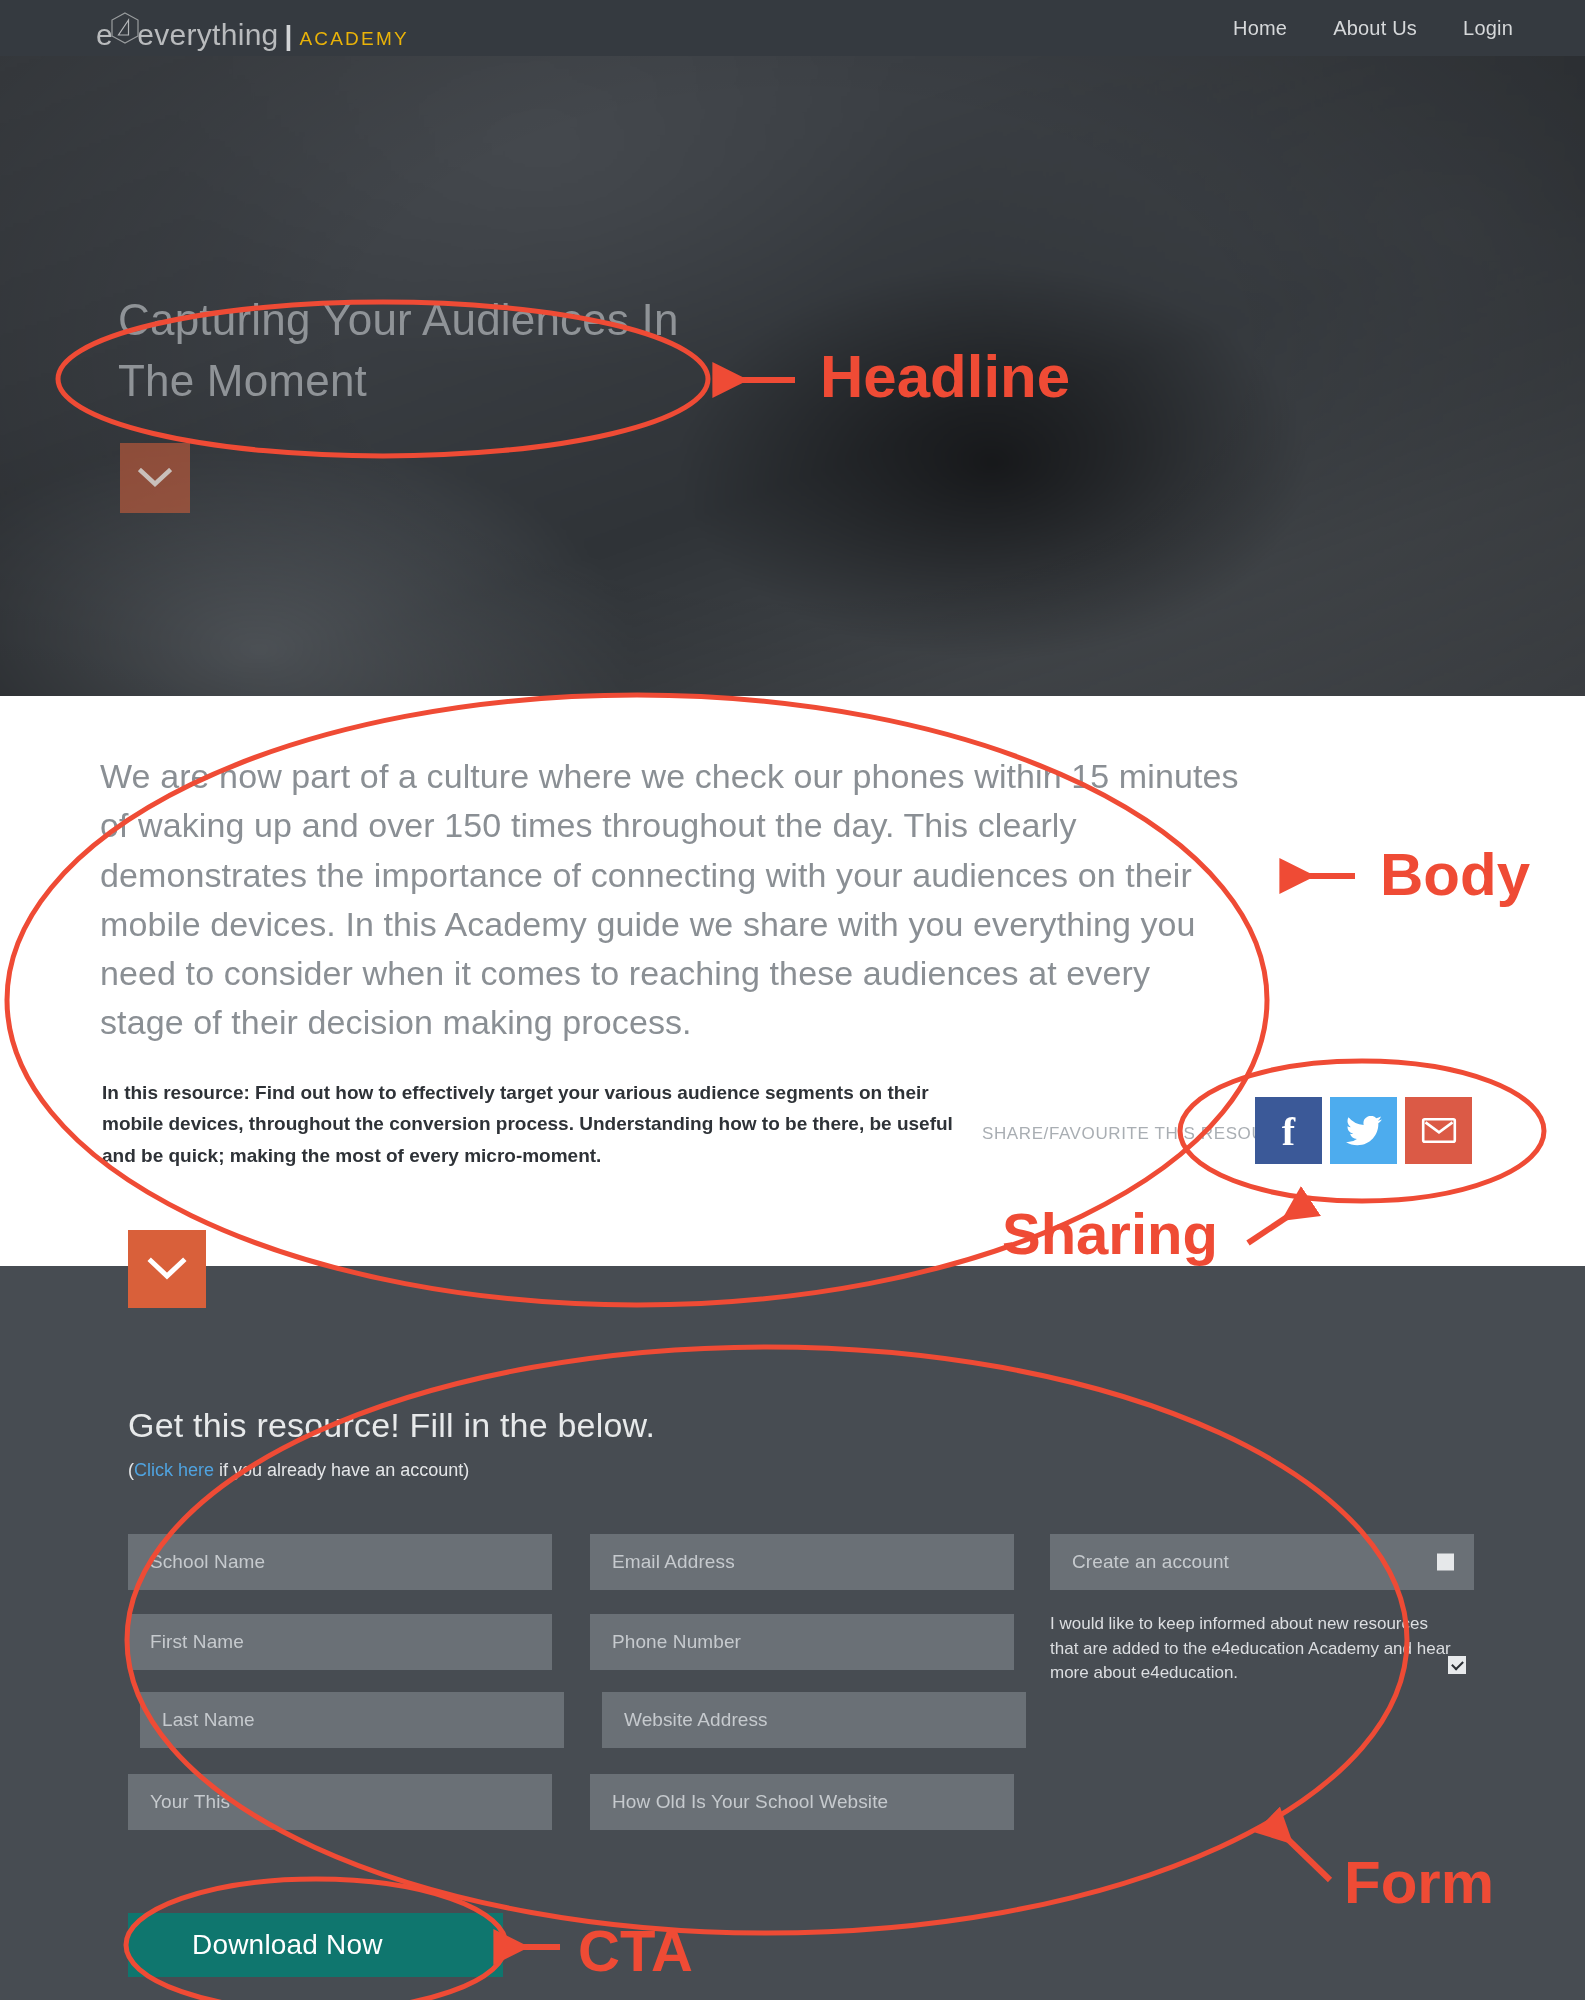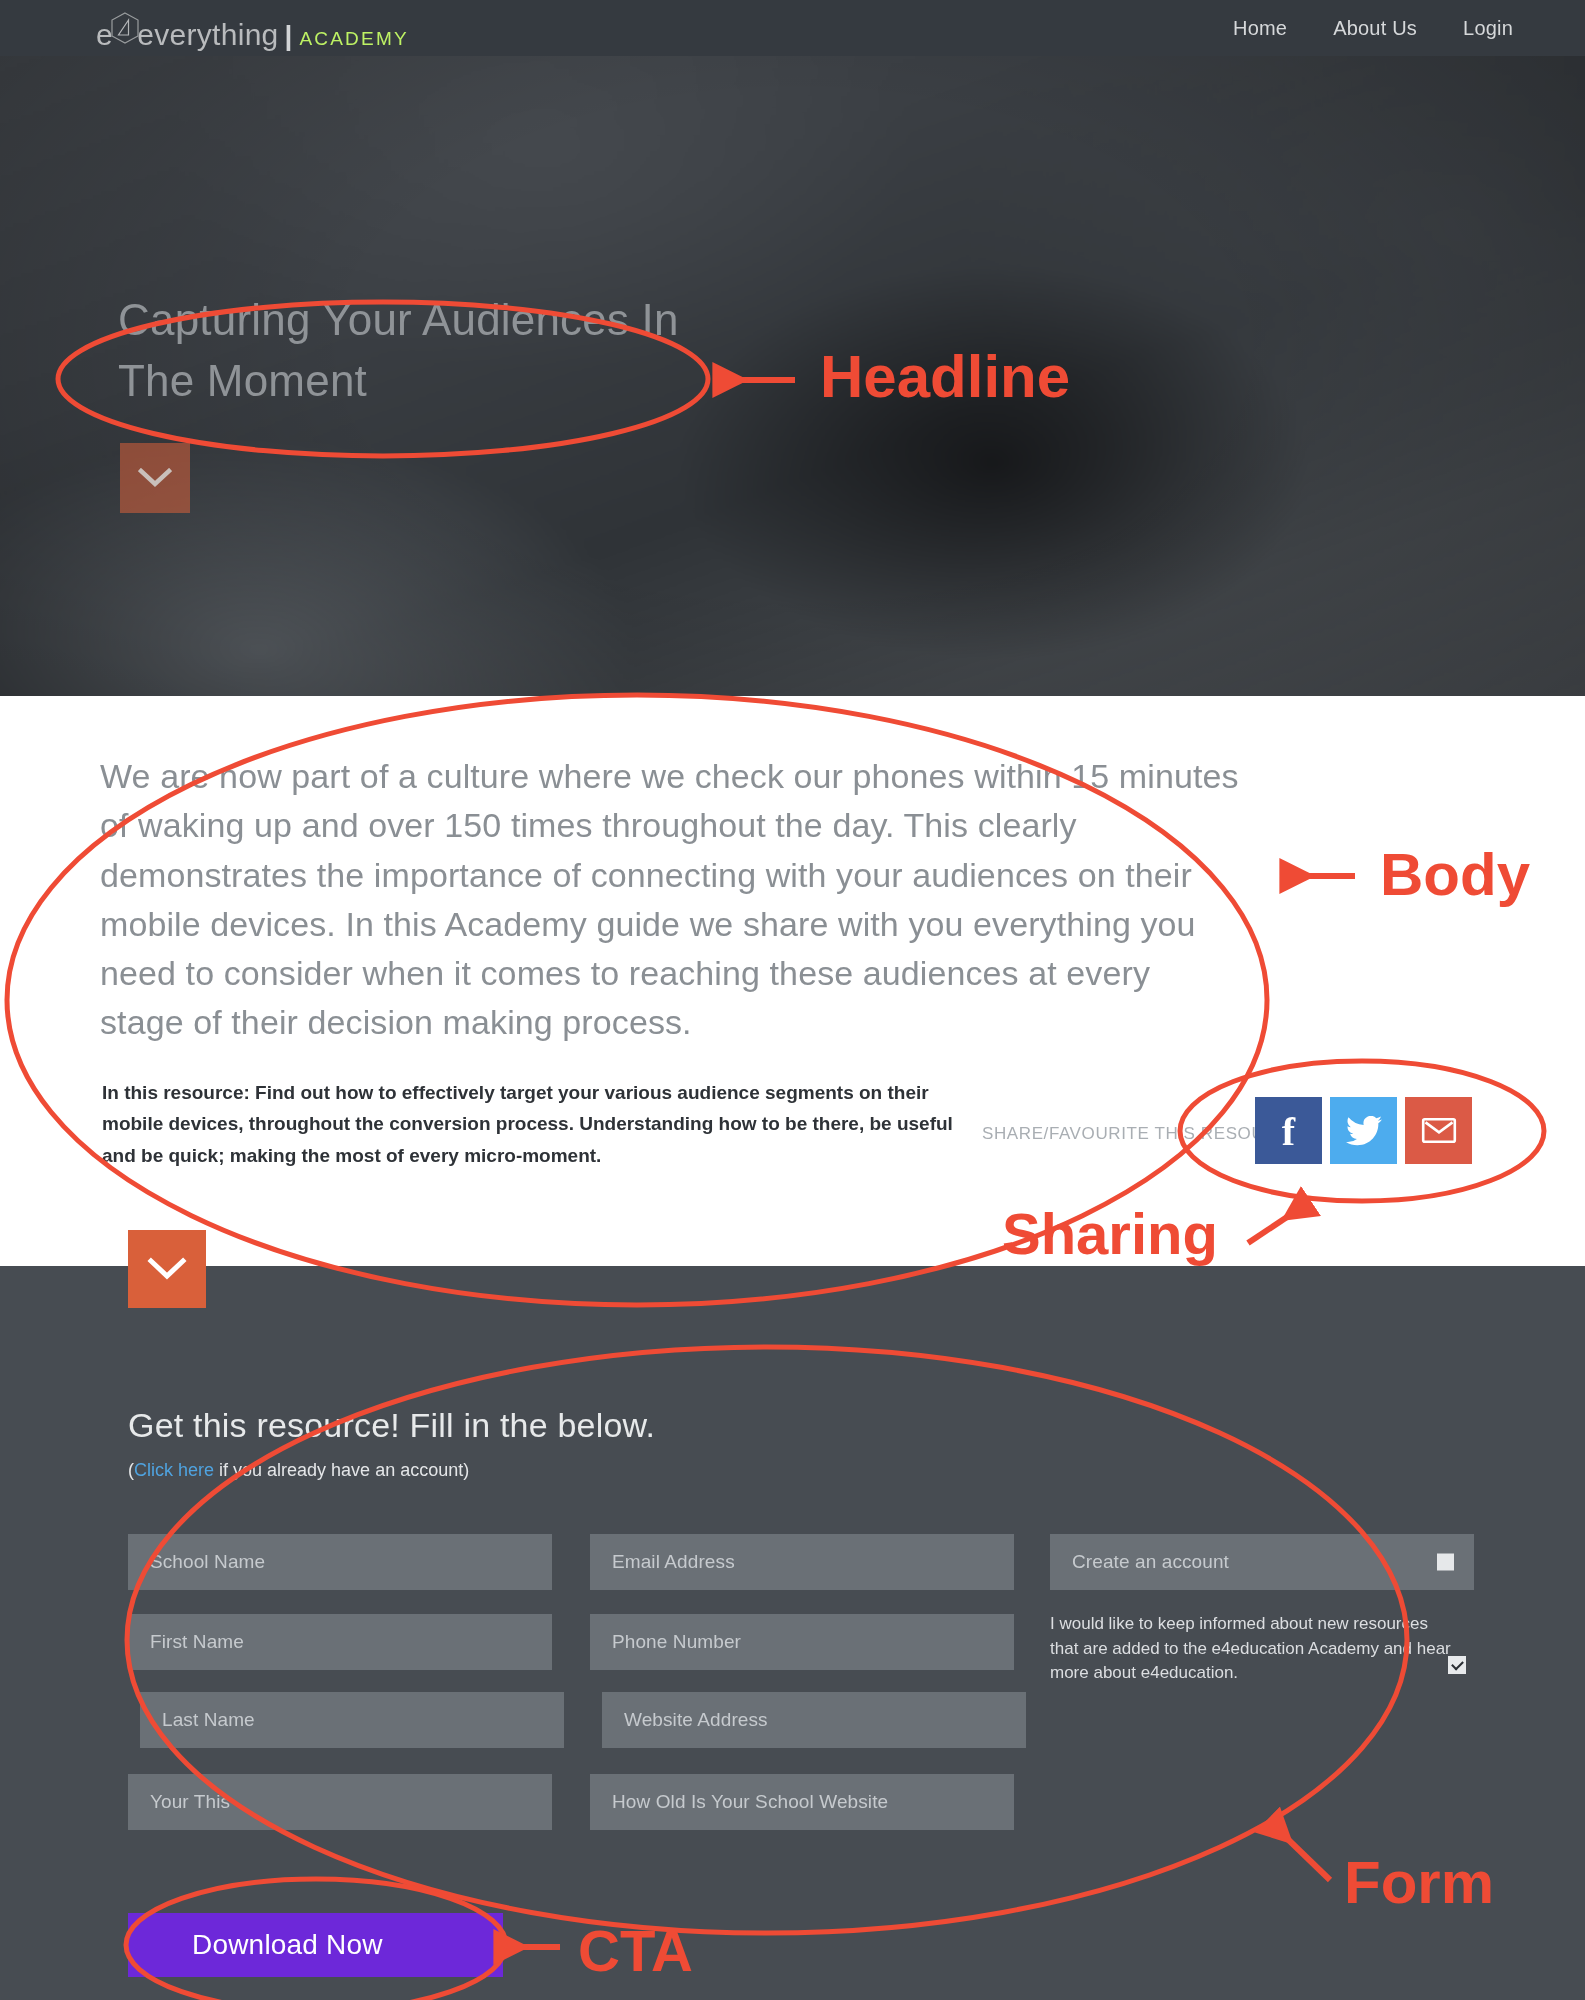--- a/index.html
+++ b/index.html
@@ -56,21 +56,21 @@
   }
   .logo-bar {
     font-size: 28px;
     font-weight: 600;
     color: #d2d4d6;
     margin: 0 7px 0 6px;
   }
   .logo-academy {
     font-size: 19px;
     font-weight: 400;
-    color: #bef264;
+    color: #eab308;
     letter-spacing: 2.2px;
     margin-top: 20px;
   }
   .nav-links {
     position: absolute;
     right: 72px; top: 0;
     height: 56px;
     display: flex;
     align-items: center;
     gap: 46px;
@@ -275,21 +275,21 @@
     width: 9px; height: 5px;
     border-left: 2.5px solid #2a2e33;
     border-bottom: 2.5px solid #2a2e33;
     transform: rotate(-45deg) translate(1px,-1px);
   }
 
   .cta {
     position: absolute;
     left: 128px; top: 1913px;
     width: 375px; height: 64px;
-    background: #6d28d9;
+    background: #0f766e;
     border: none;
     display: flex;
     align-items: center;
     padding-left: 64px;
     cursor: pointer;
   }
   .cta span {
     font-size: 28px;
     font-weight: 300;
     color: #ffffff;

